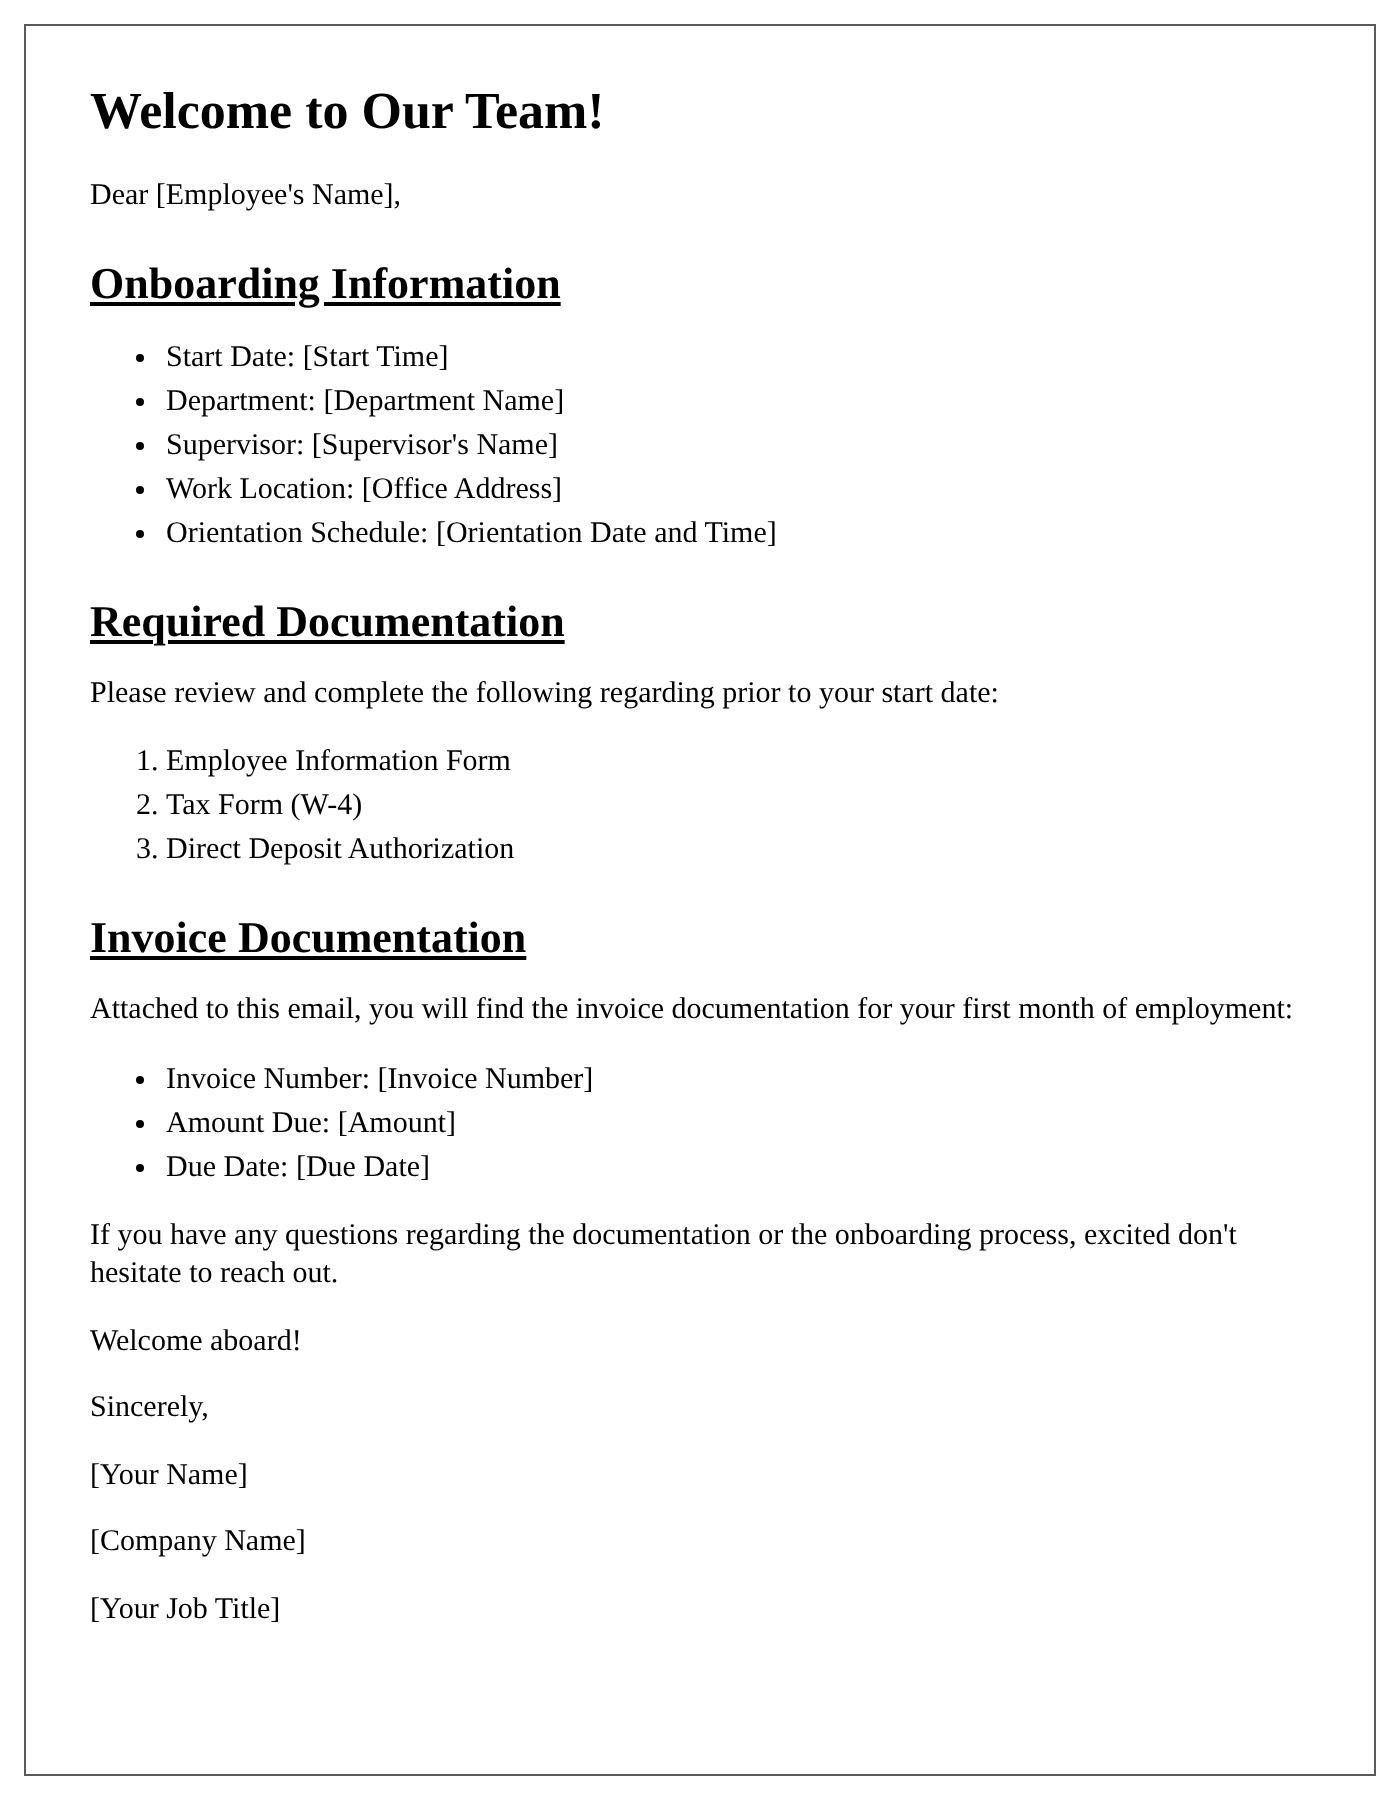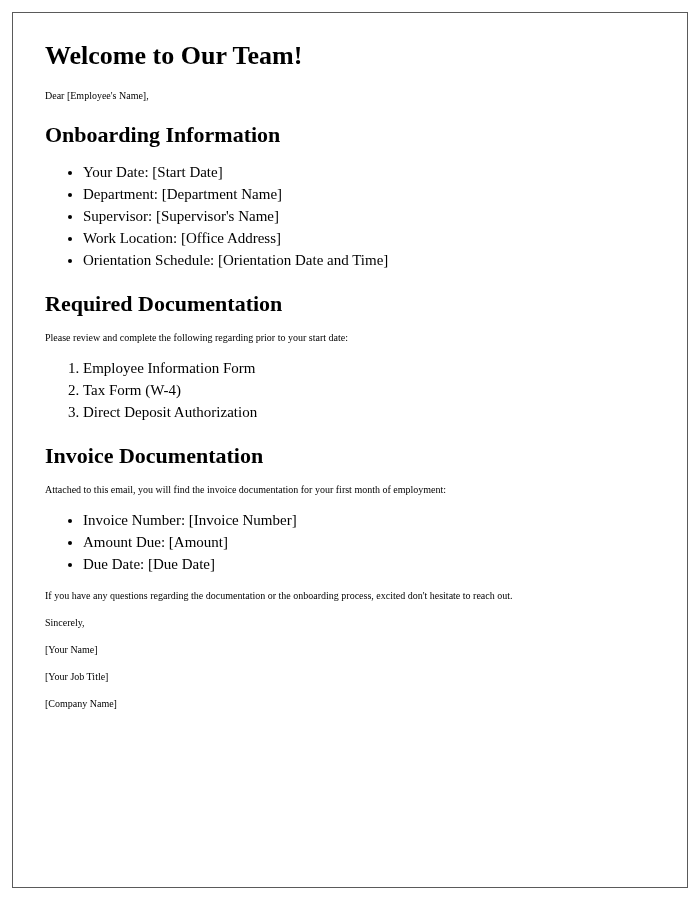--- a/index.html
+++ b/index.html
@@ -25,23 +25,24 @@
     }
     h1 {
       font-size: 26px;
       font-weight: bold;
       margin: 10px 0 18px 0;
     }
     h2 {
       font-size: 22px;
       font-weight: bold;
       margin: 20px 0 14px 0;
+      text-decoration: underline;
     }
     p {
-      font-size: 10px;
+      font-size: 15px;
       margin: 14px 0;
       line-height: 1.3;
     }
     ul, ol {
       margin: 12px 0;
       padding-left: 38px;
     }
     li {
       font-size: 15px;
       line-height: 1.4;
@@ -54,21 +55,21 @@
 <div class="page">
   <div class="doc-frame">
 
     <h1>Welcome to Our Team!</h1>
 
     <p>Dear [Employee's Name],</p>
 
 
     <h2>Onboarding Information</h2>
     <ul>
-      <li>Your Date: [Start Date]</li>
+      <li>Start Date: [Start Time]</li>
       <li>Department: [Department Name]</li>
       <li>Supervisor: [Supervisor's Name]</li>
       <li>Work Location: [Office Address]</li>
       <li>Orientation Schedule: [Orientation Date and Time]</li>
     </ul>
 
     <h2>Required Documentation</h2>
     <p>Please review and complete the following regarding prior to your start date:</p>
     <ol>
       <li>Employee Information Form</li>
@@ -79,23 +80,24 @@
     <h2>Invoice Documentation</h2>
     <p>Attached to this email, you will find the invoice documentation for your first month of employment:</p>
     <ul>
       <li>Invoice Number: [Invoice Number]</li>
       <li>Amount Due: [Amount]</li>
       <li>Due Date: [Due Date]</li>
     </ul>
 
     <p>If you have any questions regarding the documentation or the onboarding process, excited don't hesitate to reach out.</p>
 
+    <p>Welcome aboard!</p>
 
     <p>Sincerely,</p>
 
     <p>[Your Name]</p>
 
+    <p>[Company Name]</p>
+
     <p>[Your Job Title]</p>
-
-    <p>[Company Name]</p>
 
   </div>
 </div>
 
 </body></html>

